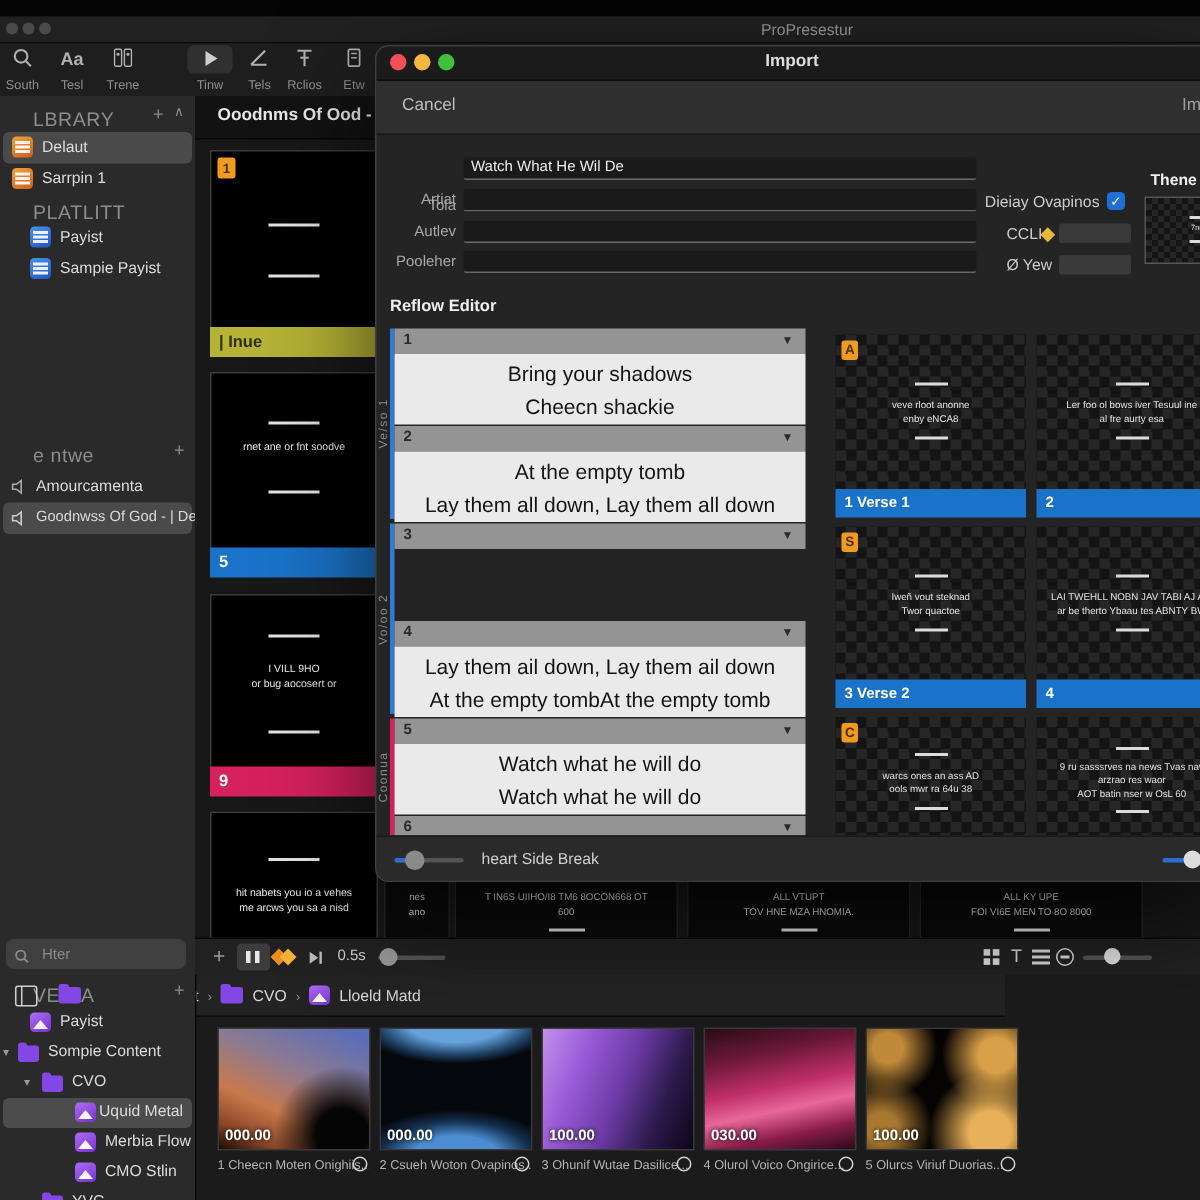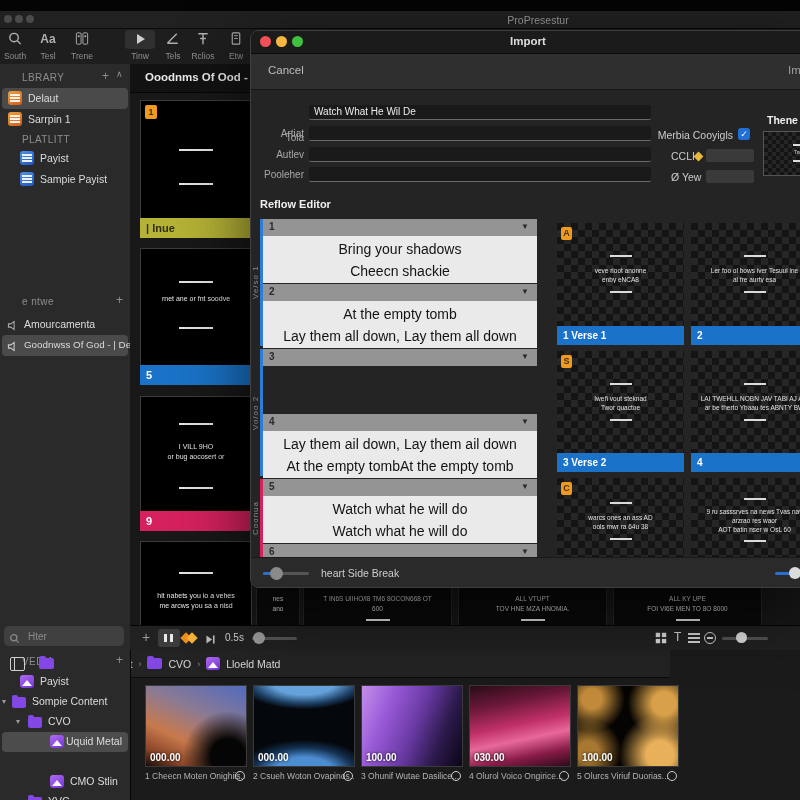--- a/index.html
+++ b/index.html
@@ -12,21 +12,21 @@
   .tl-dot{width:8px;height:8px;border-radius:50%;background:#4a4a4a;top:4px;}
   .win-title{top:3px;font-size:10.5px;color:#9a9a9a;transform:translateX(-50%);}
   .toolbar{left:0;top:29px;width:800px;height:35px;background:#1e1e1e;border-bottom:1px solid #000;}
   .tool-label{top:22px;font-size:8.5px;color:#8f8f8f;transform:translateX(-50%);white-space:nowrap;}
   .tool-ic{top:2px;transform:translateX(-50%);}
   .playbox{left:125px;top:1px;width:30px;height:19px;background:#303030;border-radius:4px;}
   .playtri{width:0;height:0;border-left:8px solid #cfcfcf;border-top:5px solid transparent;border-bottom:5px solid transparent;left:12px;top:4px;}
   .aa{font-size:12px;color:#b0b0b0;font-weight:bold;}
   
   .sidebar{left:0;top:64px;width:130px;height:586px;background:#2a2a2a;border-right:1px solid #060606;}
-  .sb-h{font-size:10px;color:#8d8d8d;letter-spacing:.4px;padding-left:16px;}
+  .sb-h{font-size:13px;color:#8d8d8d;letter-spacing:.4px;padding-left:16px;}
   .sb-plus{font-size:12px;color:#8d8d8d;}
   .sb-row{left:0;width:130px;height:21px;}
   .sb-row.sel{left:2px;width:126px;background:#4a4a4a;border-radius:4px;}
   .sb-label{font-size:10.5px;color:#dcdcdc;top:4px;white-space:nowrap;}
   .sq-ic{width:14px;height:14px;border-radius:3px;top:3px;}
   .ic-lib{background:linear-gradient(150deg,#f2a13c,#cf5e1e);}
   .ic-pl{background:linear-gradient(150deg,#4f92e8,#1d55c0);}
   .ic-inner{position:absolute;left:2px;top:3px;width:10px;height:1.5px;background:#fff;box-shadow:0 3px 0 #fff,0 6px 0 #fff;opacity:.9;}
   .mt{position:absolute;left:2px;bottom:2px;width:0;height:0;border-left:5px solid transparent;border-right:5px solid transparent;border-bottom:6px solid #fff;opacity:.95;}
   .filter{left:4px;top:562px;width:120px;height:20px;background:#404040;border-radius:5px;}
@@ -345,20 +345,26 @@
         <div class="abs chev" style="left:16px;">▾</div>
         <div class="abs folder" style="left:28px;"></div>
         <div class="abs sb-label" style="left:48px;top:3px;">CVO</div>
       </div>
       <div class="abs m-row sel" style="top:82px;">
         <div class="abs mmedia" style="left:48px;top:3px;">
             <div class="mt"></div>
           </div>
         <div class="abs sb-label" style="left:64px;top:3px;">Uquid Metal</div>
       </div>
+      <div class="abs m-row" style="top:102px;">
+        <div class="abs mmedia" style="left:50px;top:3px;">
+            <div class="mt"></div>
+          </div>
+        <div class="abs sb-label" style="left:70px;top:3px;">Merbia Flow</div>
+      </div>
       <div class="abs m-row" style="top:122px;">
         <div class="abs mmedia" style="left:50px;top:3px;">
             <div class="mt"></div>
           </div>
         <div class="abs sb-label" style="left:70px;top:3px;">CMO Stlin</div>
       </div>
       <div class="abs m-row" style="top:142px;">
         <div class="abs chev" style="left:16px;">▸</div>
         <div class="abs folder" style="left:28px;"></div>
         <div class="abs sb-label" style="left:48px;top:3px;">YVC</div>
@@ -426,21 +432,21 @@
     <div class="abs field" style="left:58px;top:74px;width:342px;">
       <div class="val">Watch What He Wil De</div>
     </div>
     <div class="abs flabel" style="left:3px;top:97px;">Artiat</div>
     <div class="abs field" style="left:58px;top:95px;width:342px;"></div>
     <div class="abs flabel" style="left:3px;top:118px;">Autlev</div>
     <div class="abs field" style="left:58px;top:116px;width:342px;"></div>
     <div class="abs flabel" style="left:3px;top:138px;">Pooleher</div>
     <div class="abs field" style="left:58px;top:136px;width:342px;"></div>
 
-    <div class="abs" style="left:380px;top:98px;width:102px;text-align:right;font-size:10.5px;color:#cccccc;white-space:nowrap;">Merbia Cooyigls</div>
+    <div class="abs" style="left:380px;top:98px;width:102px;text-align:right;font-size:10.5px;color:#cccccc;white-space:nowrap;">Dieiay Ovapinos</div>
     <div class="abs cbx" style="left:487px;top:97px;">✓</div>
     <div class="abs" style="left:420px;top:119px;font-size:10.5px;color:#cccccc;">CCLI</div>
     <div class="abs gold" style="left:444px;top:122px;"></div>
     <div class="abs sfield" style="left:455px;top:118px;width:48px;"></div>
     <div class="abs" style="left:420px;top:140px;font-size:10.5px;color:#cccccc;">Ø Yew</div>
     <div class="abs sfield" style="left:455px;top:139px;width:48px;"></div>
 
     <div class="abs" style="left:516px;top:83px;font-size:10.5px;font-weight:bold;color:#efefef;">Thene</div>
     <div class="abs checker-sm" style="left:512px;top:100px;width:70px;height:43px;border:1px solid #565656;">
       <div class="abs mini-dash" style="top:12px;width:12px;"></div>

